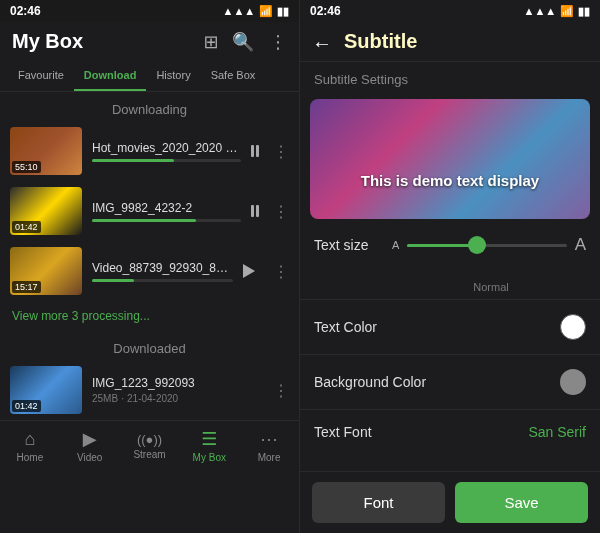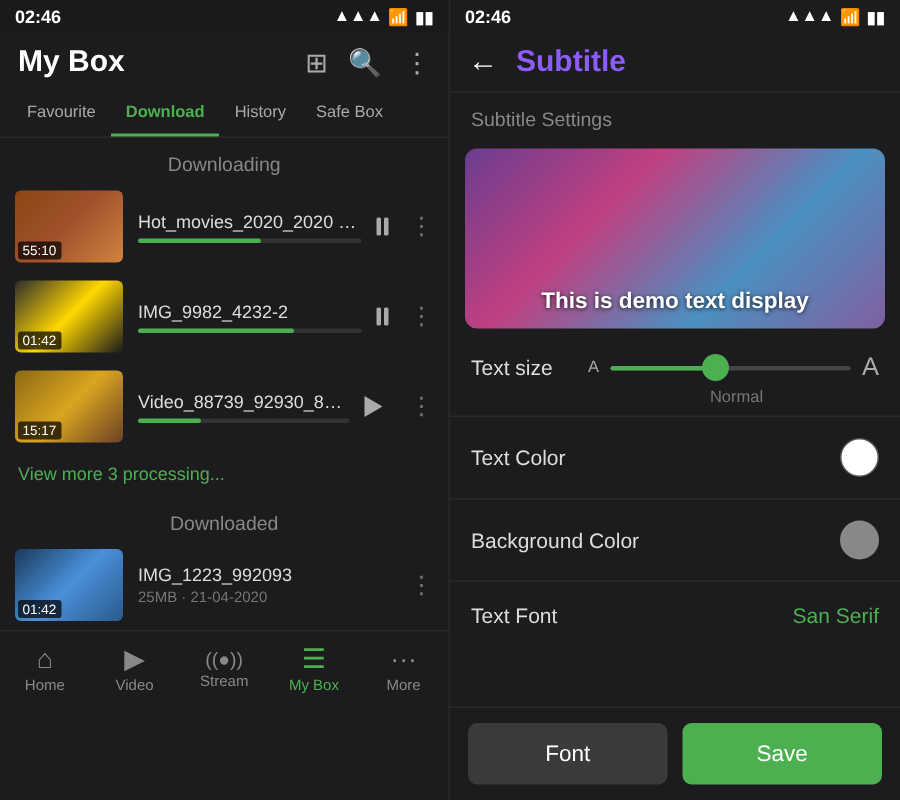--- a/index.html
+++ b/index.html
@@ -210,21 +210,21 @@
       border-bottom: 1px solid #2a2a2a;
     }
     .back-btn {
       color: #fff;
       font-size: 20px;
       cursor: pointer;
     }
     .right-title {
       font-size: 20px;
       font-weight: bold;
-      color: #8b5cf6;
+      color: #fef9c3;
     }
 
     .right-body {
       flex: 1;
       overflow-y: auto;
       padding: 0;
     }
 
     .subtitle-settings-label {
       padding: 10px 14px 6px;
@@ -233,21 +233,21 @@
     }
 
     .preview-box {
       margin: 6px 10px;
       height: 120px;
       border-radius: 8px;
       background: linear-gradient(135deg, #6a3d8f, #c04080, #4a90c0, #8060a0);
       display: flex;
       align-items: flex-end;
       justify-content: center;
-      padding-bottom: 10px;
+      padding-bottom: 30px;
       position: relative;
       overflow: hidden;
     }
     .preview-text {
       font-size: 15px;
       color: #fff;
       font-weight: bold;
       text-shadow: 0 1px 3px rgba(0,0,0,0.8);
     }
 
@@ -293,20 +293,21 @@
       top: 50%;
       transform: translateY(-50%);
       cursor: pointer;
     }
     .slider-normal-label {
       text-align: center;
       font-size: 11px;
       color: #777;
       padding: 0 14px 6px;
       margin-left: 82px;
+      margin-top: 22px;
     }
 
     .settings-row {
       display: flex;
       align-items: center;
       justify-content: space-between;
       padding: 14px 14px;
       border-top: 1px solid #2a2a2a;
     }
     .settings-row-label {

